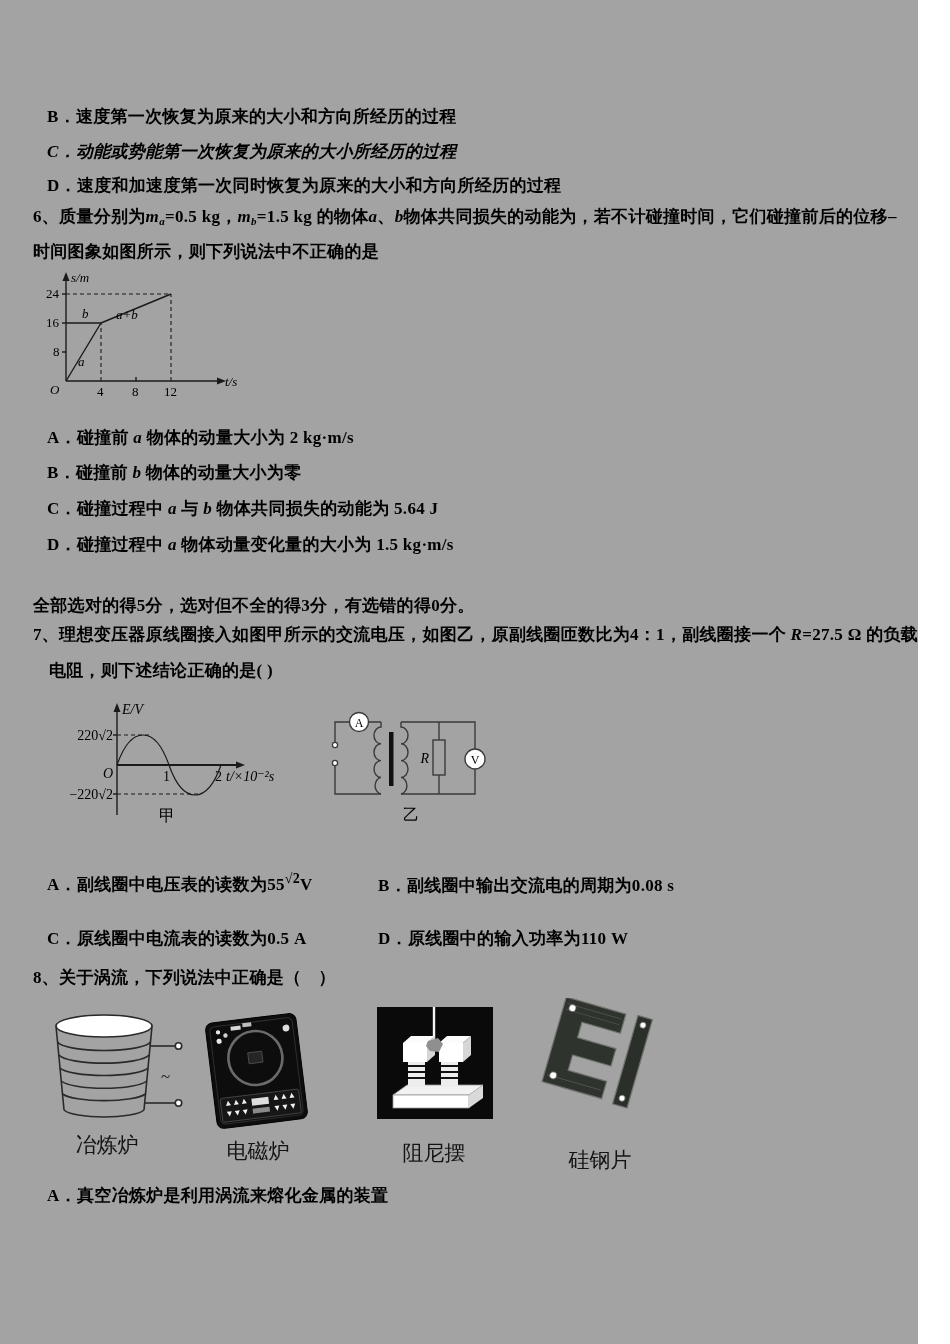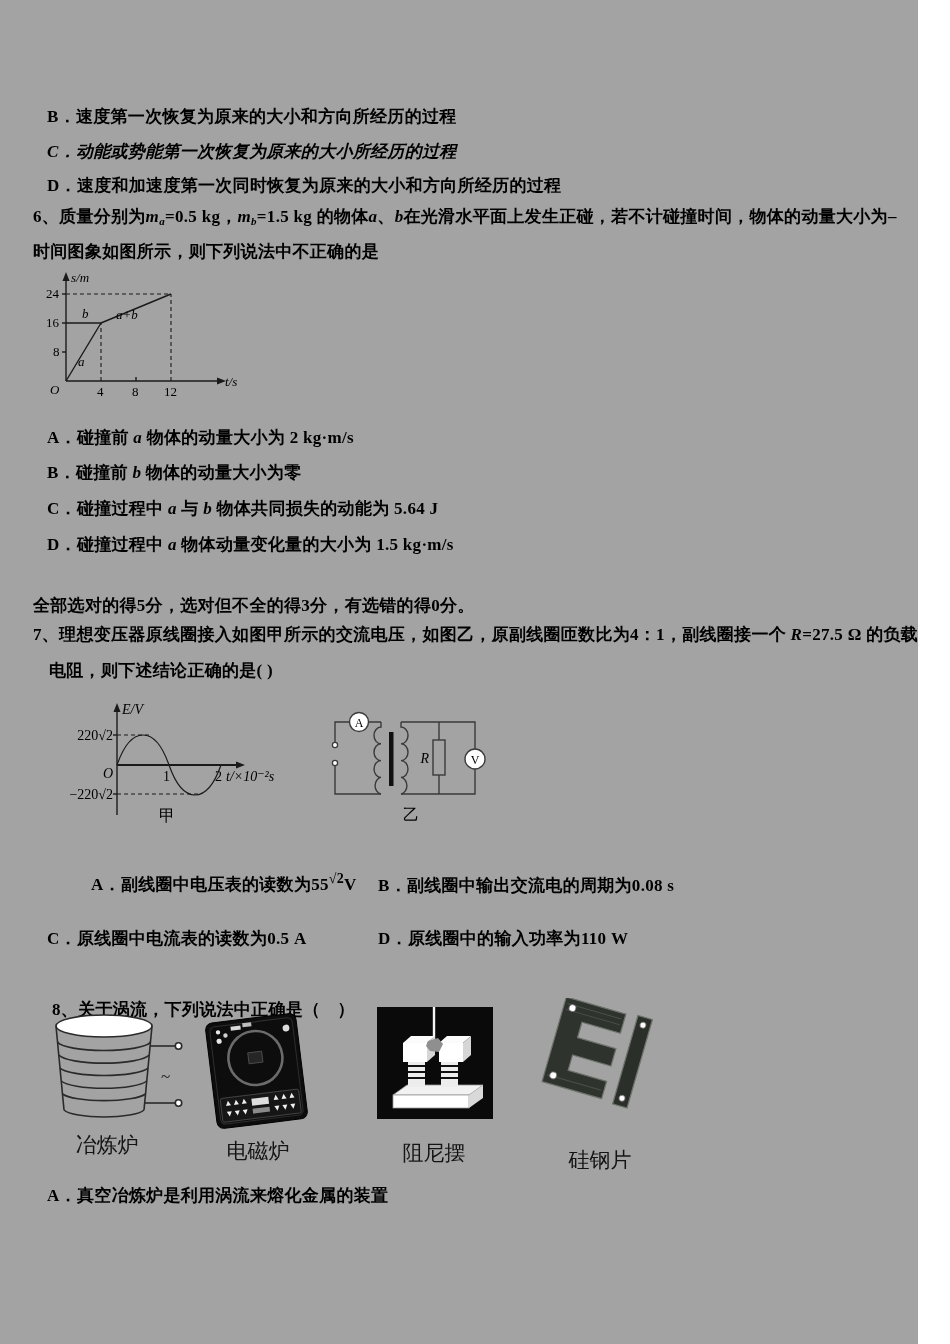--- a/index.html
+++ b/index.html
@@ -17,21 +17,21 @@
 </style>
 </head>
 <body>
 
 <div class="page">
 
   <div class="abs t" style="left:47px;top:105px;"><span>B．速度第一次恢复为原来的大小和方向所经历的过程</span></div>
   <div class="abs t" style="left:47px;top:140px;font-style:italic;"><span>C．动能或势能第一次恢复为原来的大小所经历的过程</span></div>
   <div class="abs t" style="left:47px;top:174px;"><span>D．速度和加速度第一次同时恢复为原来的大小和方向所经历的过程</span></div>
 
-  <div class="abs t" style="left:33px;top:205px;"><span>6、质量分别为</span><span class="var">m</span><span class="subvar">a</span><span>=0.5 kg，</span><span class="var">m</span><span class="subvar">b</span><span>=1.5 kg 的物体</span><span class="var">a</span><span>、</span><span class="var">b</span><span>在光滑水平面上发生正碰，若不计碰撞时间，物体的动量大小为–</span></div>
+  <div class="abs t" style="left:33px;top:205px;"><span>6、质量分别为</span><span class="var">m</span><span class="subvar">a</span><span>=0.5 kg，</span><span class="var">m</span><span class="subvar">b</span><span>=1.5 kg 的物体</span><span class="var">a</span><span>、</span><span class="var">b</span><span>物体共同损失的动能为，若不计碰撞时间，它们碰撞前后的位移–</span></div>
   <div class="abs t" style="left:33px;top:240px;"><span>时间图象如图所示，则下列说法中不正确的是</span></div>
 
   <svg class="fig" style="left:36px;top:266px;" width="210" height="140" viewBox="0 0 210 140">
     <g stroke="#1a1a1a" stroke-width="1.4" fill="none">
       <line x1="30" y1="115" x2="30" y2="12"></line>
       <line x1="30" y1="115" x2="184" y2="115"></line>
       <line x1="26" y1="86" x2="30" y2="86"></line>
       <line x1="26" y1="57" x2="30" y2="57"></line>
       <line x1="26" y1="28" x2="30" y2="28"></line>
       <line x1="100" y1="115" x2="100" y2="111"></line>
@@ -119,26 +119,26 @@
     <circle cx="44" cy="20" r="9.5" fill="#fff" stroke="#3a3a3a" stroke-width="1.4"></circle>
     <circle cx="160" cy="57" r="10" fill="#fff" stroke="#3a3a3a" stroke-width="1.4"></circle>
     <g fill="#000">
       <text x="44" y="24.5" text-anchor="middle" font-size="12">A</text>
       <text x="160" y="61.5" text-anchor="middle" font-size="12">V</text>
       <text x="114" y="61" text-anchor="end" font-size="14" font-style="italic">R</text>
       <text x="88" y="118" font-size="16">乙</text>
     </g>
   </svg>
 
-  <div class="abs t" style="left:47px;top:871px;margin-left:44px;"><span>A．副线圈中电压表的读数为55</span><span class="sqrt">√2</span><span>V</span></div>
+  <div class="abs t" style="left:47px;top:871px;"><span>A．副线圈中电压表的读数为55</span><span class="sqrt">√2</span><span>V</span></div>
   <div class="abs t" style="left:378px;top:874px;"><span>B．副线圈中输出交流电的周期为0.08 s</span></div>
   <div class="abs t" style="left:47px;top:927px;"><span>C．原线圈中电流表的读数为0.5 A</span></div>
   <div class="abs t" style="left:378px;top:927px;"><span>D．原线圈中的输入功率为110 W</span></div>
 
-  <div class="abs t" style="left:33px;top:998px;margin-left:19px;"><span>8、关于涡流，下列说法中正确是（　）</span></div>
+  <div class="abs t" style="left:33px;top:966px;"><span>8、关于涡流，下列说法中正确是（　）</span></div>
 
   <svg class="fig" style="left:46px;top:1010px;" width="145" height="120" viewBox="0 0 145 120">
     <g stroke="#2a2a2a" stroke-width="1.6" fill="none">
       <ellipse cx="58" cy="16" rx="48" ry="11" fill="#fff"></ellipse>
       <line x1="10" y1="16" x2="18" y2="100"></line>
       <line x1="106" y1="16" x2="98" y2="100"></line>
       <path d="M18,100 A41,9 0 0 0 98,100"></path>
       <path d="M11.5,32 A47,10 0 0 0 104.5,32"></path>
       <path d="M12.8,45 A46,10 0 0 0 103.2,45"></path>
       <path d="M14,58 A45,9.5 0 0 0 102,58"></path>

